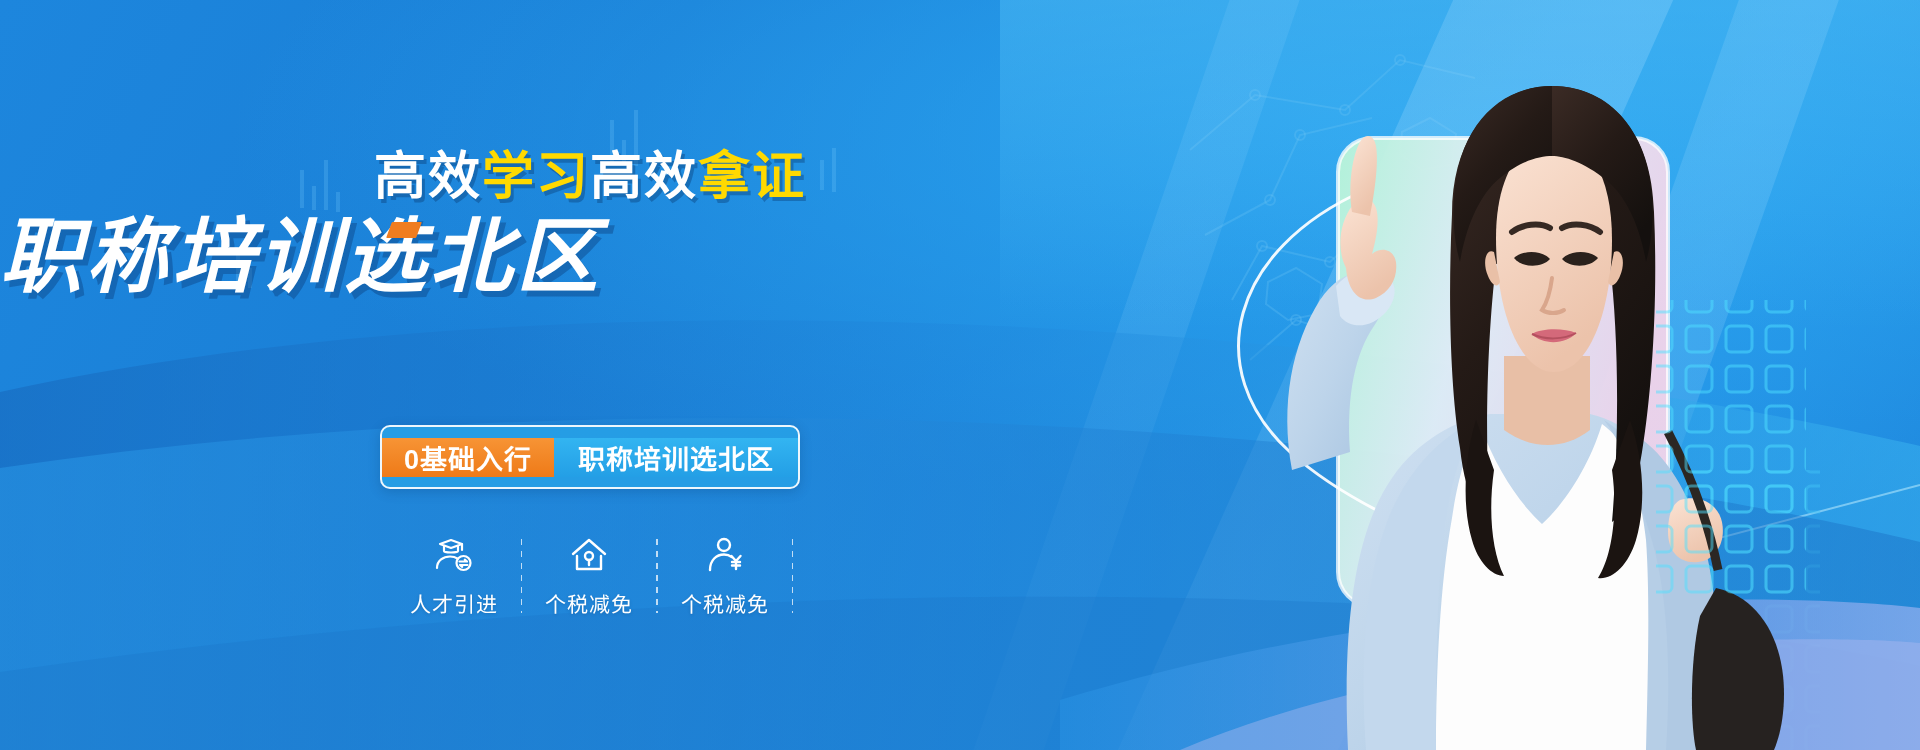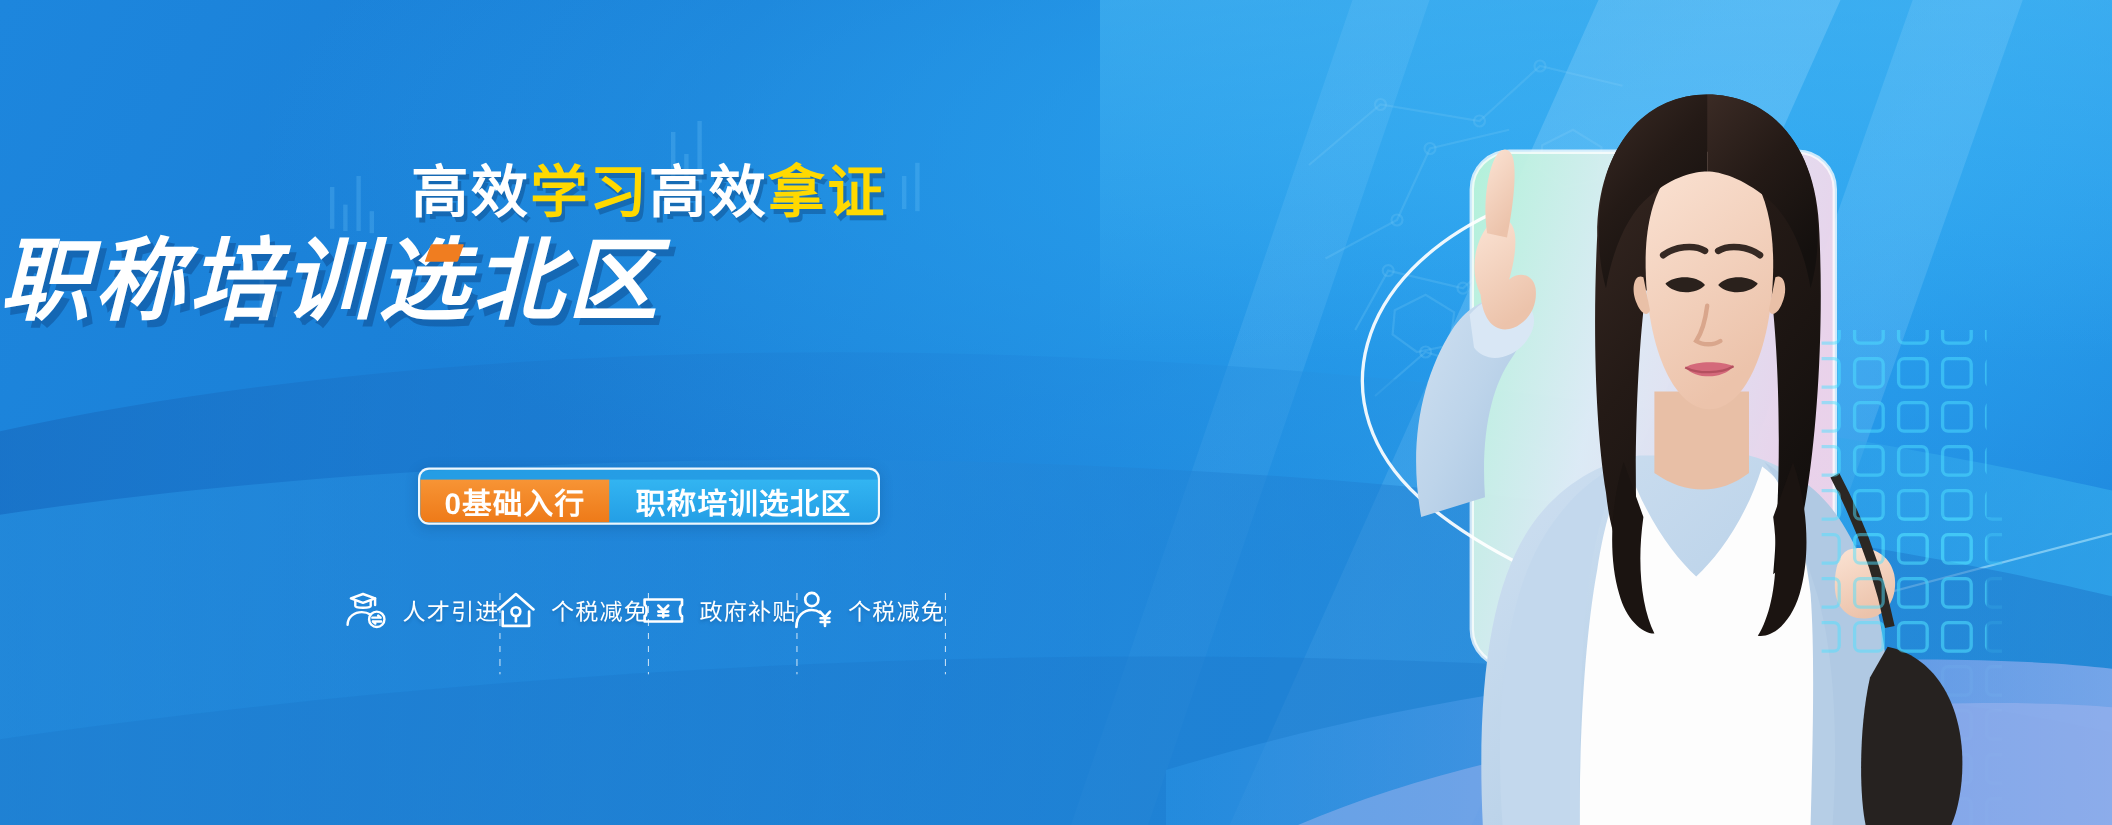--- a/index.html
+++ b/index.html
@@ -77,22 +77,22 @@
   
   .pill-wrap{
     position:absolute;
     left:0; right:0;
     top:425px;
     display:flex;
     justify-content:center;
   }
   .pill{
     display:flex;
-    align-items:flex-end;
-    height:52px;
+    align-items:center;
+    height:64px;
     border:2px solid rgba(255,255,255,.92);
     border-radius:10px;
     overflow:hidden;
     background:rgba(41,176,239,.55);
     box-shadow:0 3px 12px rgba(6,48,96,.22);
   }
   .pill-left{
     display:flex; align-items:center;
     padding:0 22px;
     background:linear-gradient(180deg,#f79435 0%,#ee7a18 100%);
@@ -118,20 +118,21 @@
     position:absolute;
     left:0; right:0;
     top:535px;
     display:flex;
     justify-content:center;
     align-items:flex-start;
   }
   .feature{
     width:134px;
     display:flex;
+    flex-direction:column;
     align-items:center;
     gap:13px;
     justify-content:flex-end;
   }
   .feature .ico{
     width:44px; height:40px;
     display:flex; align-items:center; justify-content:center;
   }
   .feature .ico svg{ display:block; }
   .feature .lbl{
@@ -409,30 +410,20 @@
             <path d="M7 19 V32 H31 V19"></path>
             <circle cx="19" cy="19" r="4"></circle>
             <path d="M19 23 L19 28"></path>
           </svg>
         </span>
         <span class="lbl">个税减免</span>
       </div>
 
       <div class="divider"></div>
 
-      <div class="feature">
-        <span class="ico">
-          <svg width="40" height="32" viewBox="0 0 40 32" fill="none" stroke="#fff" stroke-width="2.4" stroke-linecap="round" stroke-linejoin="round">
-            <path d="M3 6 H37 V11 C34.5 11 34.5 21 37 21 V26 H3 V21 C5.5 21 5.5 11 3 11 Z"></path>
-            <path d="M15.5 11.5 L20 16 L24.5 11.5"></path>
-            <path d="M15.5 17 H24.5 M15.5 20.5 H24.5 M20 16 V22"></path>
-          </svg>
-        </span>
-        <span class="lbl">政府补贴</span>
-      </div>
 
       <div class="divider"></div>
 
       <div class="feature">
         <span class="ico">
           <svg width="38" height="36" viewBox="0 0 38 36" fill="none" stroke="#fff" stroke-width="2.4" stroke-linecap="round" stroke-linejoin="round">
             <circle cx="18" cy="8" r="6"></circle>
             <path d="M4 33 C4 23 10.5 17.5 18 17.5 C21 17.5 23.6 18.4 25.7 20"></path>
             <path d="M25.5 19 L30 24 L34.5 19"></path>
             <path d="M26 25 H34 M26 28.5 H34 M30 24 V32"></path>

